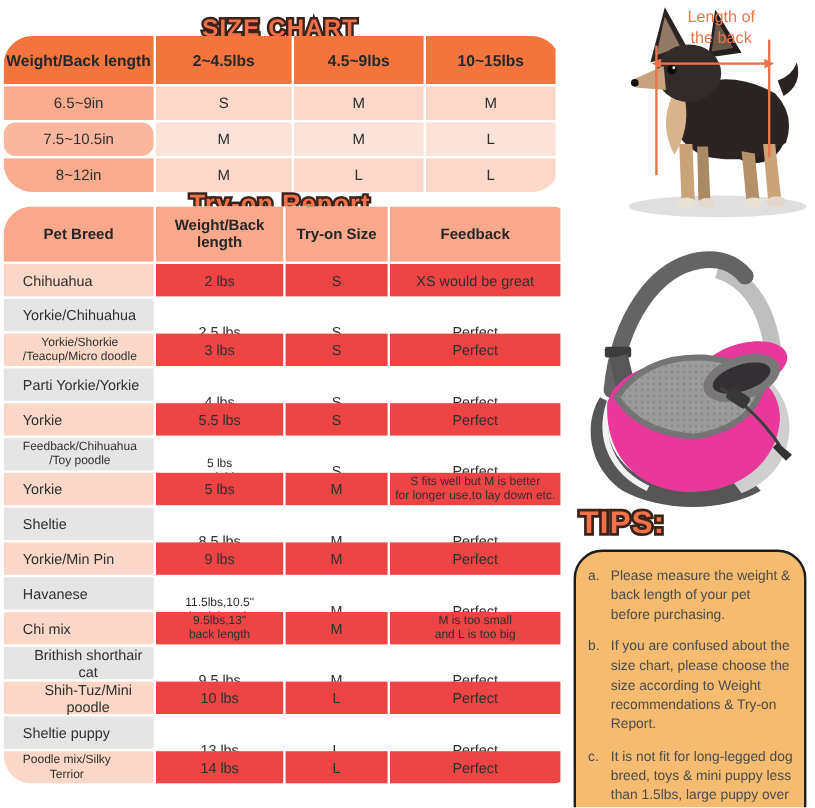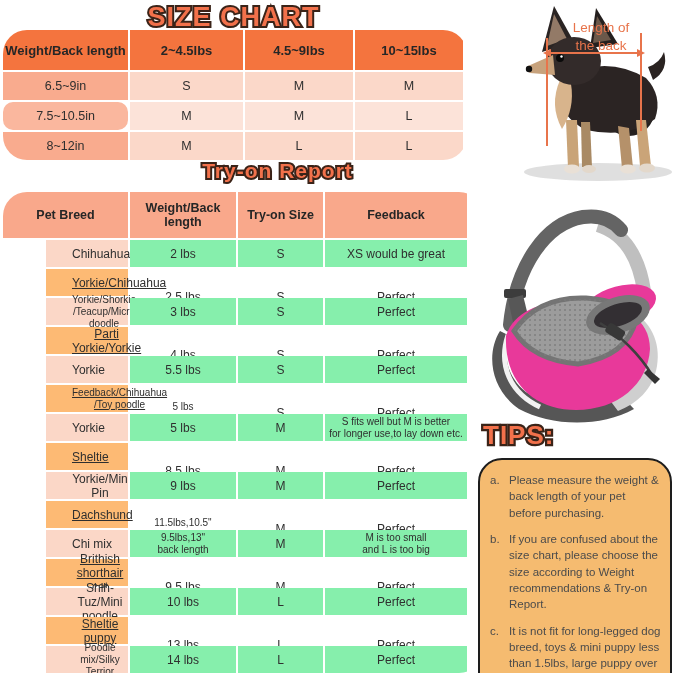--- a/index.html
+++ b/index.html
@@ -10,51 +10,51 @@
   }
 
   
   .bubble {
     position:absolute; text-align:center; font-weight:bold;
     color:var(--title_orange,#f2714b);
     -webkit-text-stroke:4px var(--title_outline,#3a2318);
     paint-order:stroke fill;
     letter-spacing:1px;
   }
-  #sc-title { left:0; top:2px; width:467px; font-size:27px; }
-  #tr-title { left:0; top:159px; width:467px; font-size:21px;padding-left:44px; }
+  #sc-title { left:0; top:13px; width:467px; font-size:20px; }
+  #tr-title { left:0; top:159px; width:467px; font-size:21px; }
   #tips-title { left:483px; top:420px; font-size:26px;text-align:center; -webkit-text-stroke:4.5px var(--title_outline,#3a2318); }
 
   
   .tbl { position:absolute; display:grid; gap:2px; background:#ffffff; border-radius:24px; overflow:hidden; }
   .tbl > div { display:flex; align-items:center; justify-content:center; text-align:center; }
   #sc { left:3px; top:30px; width:464px; grid-template-columns:125px 113px 108px 108px; grid-template-rows:40px 28px 28px 28px; }
   #sc > div { font-size:12.5px; }
   #sc .h { background:var(--chart_header_orange,#f4743e); font-weight:bold; font-size:13px; color:#262626; }
   .l1 { background:#f9ab8e; }
   .l2 { background:#fab79e;border-radius:10px; }
   .d1 { background:#fbd8c9; }
   .d2 { background:#fce3d9; }
 
-  #tr { left:3px; top:192px; width:480px; grid-template-columns:125px 106px 85px 142px; grid-template-rows:46px repeat(15,27px); }
+  #tr { left:3px; top:172px; width:480px; grid-template-columns:125px 106px 85px 142px; grid-template-rows:46px repeat(15,27px); }
   #tr > div { font-size:12px; }
   #tr .h { background:var(--tryon_header_salmon,#f9a88b); font-weight:bold; font-size:12.5px; color:#262626; }
-  .o  { background:#86efac; }
+  .o  { background:#ef4444; }
   .o1 { background:#fbd7c7; }
   .e  { background:#0ea5e9;margin-top:28px; }
-  .e1 { background:#fdba74;text-decoration:underline; }
-  .breed { justify-content:flex-start !important; padding-left:26px; text-align:left;margin-left:43px; }
+  .e1 { background:#e5e5e5; }
+  .breed { justify-content:flex-start !important; padding-left:16px; text-align:left; }
   .sm { font-size:10px !important; line-height:1.2; }
   .pre { white-space:pre-line; }
 
   
   #dog { position:absolute; left:470px; top:0; width:209px; height:205px; }
   #dog svg { position:absolute; left:0; top:0; }
   #dog-note {
-    position:absolute; left:86px; top:19px; width:90px; text-align:center;
+    position:absolute; left:86px; top:5px; width:90px; text-align:center;
     color:var(--annotation_orange,#e8744b); font-size:13.5px; line-height:1.3;
     white-space:pre-line;
   }
   .vline { position:absolute; width:2px; background:var(--annotation_orange,#e8744b); }
   #vl1 { left:76px; top:38px; height:108px; }
   #vl2 { left:170px; top:33px; height:98px; }
   #harrow { position:absolute; left:80px; top:52px; width:88px; height:2px; background:var(--annotation_orange,#e8744b); }
   #harrow::before, #harrow::after {
     content:""; position:absolute; top:-3.5px; width:0; height:0;
     border-top:4.5px solid transparent; border-bottom:4.5px solid transparent;
@@ -155,21 +155,21 @@
     <div class="e1 breed">Sheltie</div>
     <div class="e">8.5 lbs</div>
     <div class="e">M</div>
     <div class="e">Perfect</div>
 
     <div class="o1 breed">Yorkie/Min Pin</div>
     <div class="o">9 lbs</div>
     <div class="o">M</div>
     <div class="o">Perfect</div>
 
-    <div class="e1 breed">Dachshund</div>
+    <div class="e1 breed">Havanese</div>
     <div class="e sm pre">11.5lbs,10.5"
 back length</div>
     <div class="e">M</div>
     <div class="e">Perfect</div>
 
     <div class="o1 breed">Chi mix</div>
     <div class="o sm pre">9.5lbs,13"
 back length</div>
     <div class="o">M</div>
     <div class="o sm pre">M is too small

